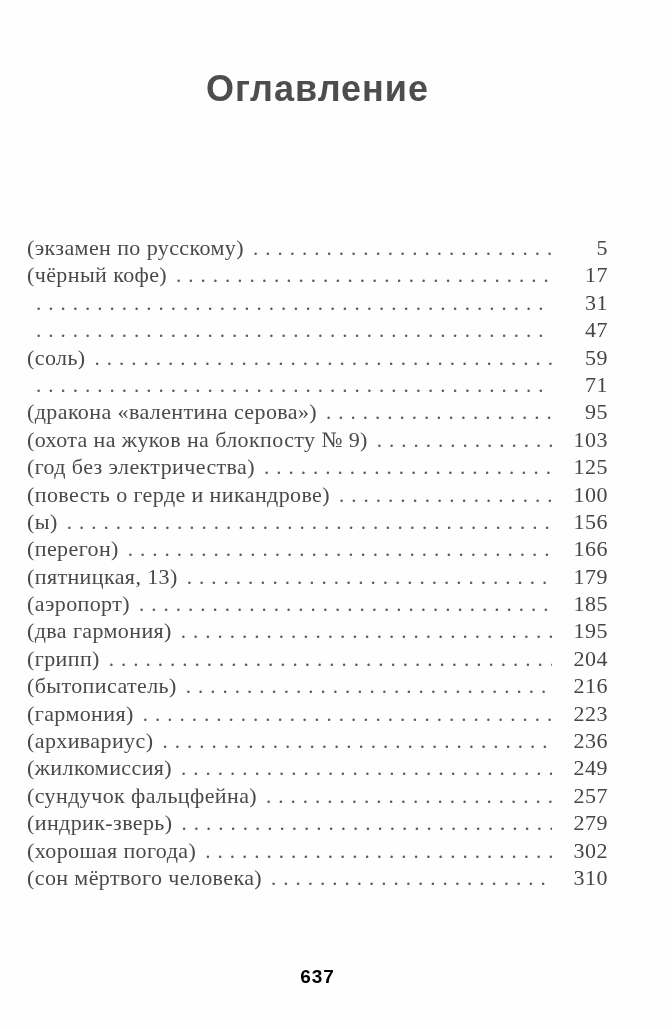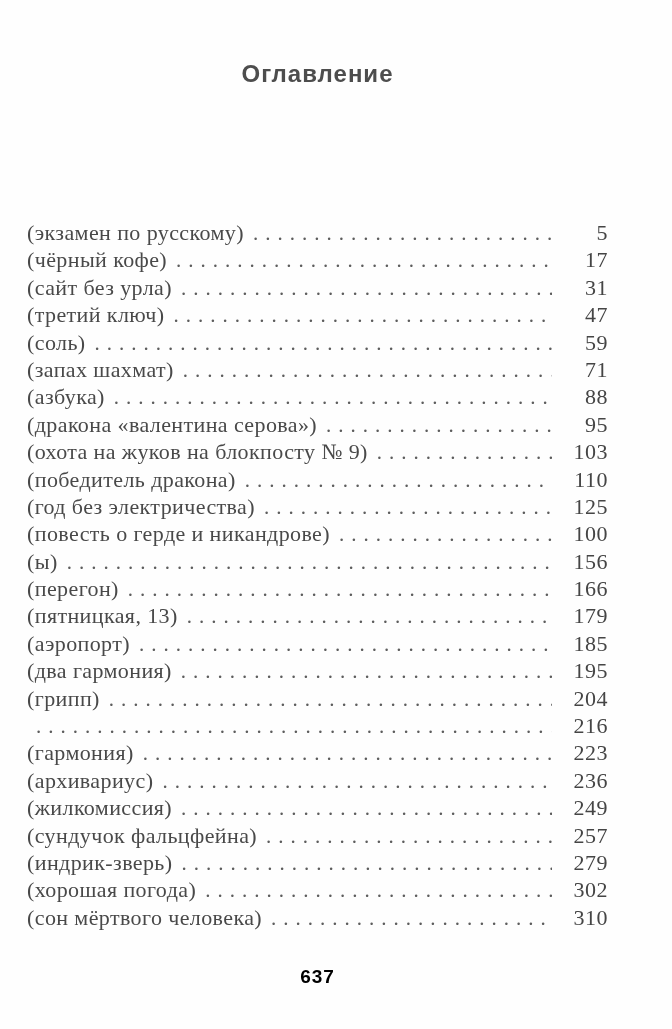--- a/index.html
+++ b/index.html
@@ -10,25 +10,25 @@
   .page {
     position: relative;
     width: 672px;
     height: 1029px;
     background: #fefefe;
     overflow: hidden;
     font-family: "Liberation Serif", "DejaVu Serif", serif;
   }
   .title {
     margin: 0 64px 0 27px;
-    padding-top: 57px;
+    padding-top: 72px;
     text-align: center;
     font-family: "Liberation Sans", "DejaVu Sans", sans-serif;
     font-weight: 700;
-    font-size: 24px;
+    font-size: 36px;
     line-height: 34px;
     letter-spacing: 1px;
     color: #4d4d4d;
   }
   .toc {
     margin: 128px 64px 0 27px;
   }
   .row {
     display: flex;
     align-items: baseline;
@@ -88,66 +88,53 @@
     <span class="num">5</span>
   </div>
 
   <div class="row">
     <span class="entry-title">(чёрный кофе)</span>
     <span class="dots"></span>
     <span class="num">17</span>
   </div>
 
   <div class="row">
-    <span class="entry-title">(сайт без урла)</span>
     <span class="dots"></span>
     <span class="num">31</span>
   </div>
 
   <div class="row">
-    <span class="entry-title">(третий ключ)</span>
     <span class="dots"></span>
     <span class="num">47</span>
   </div>
 
   <div class="row">
     <span class="entry-title">(соль)</span>
     <span class="dots"></span>
     <span class="num">59</span>
   </div>
 
   <div class="row">
-    <span class="entry-title">(запах шахмат)</span>
     <span class="dots"></span>
     <span class="num">71</span>
   </div>
 
-  <div class="row">
-    <span class="entry-title">(азбука)</span>
-    <span class="dots"></span>
-    <span class="num">88</span>
-  </div>
 
   <div class="row">
     <span class="entry-title">(дракона «валентина серова»)</span>
     <span class="dots"></span>
     <span class="num">95</span>
   </div>
 
   <div class="row">
     <span class="entry-title">(охота на жуков на блокпосту № 9)</span>
     <span class="dots"></span>
     <span class="num">103</span>
   </div>
 
-  <div class="row">
-    <span class="entry-title">(победитель дракона)</span>
-    <span class="dots"></span>
-    <span class="num">110</span>
-  </div>
 
   <div class="row">
     <span class="entry-title">(год без электричества)</span>
     <span class="dots"></span>
     <span class="num">125</span>
   </div>
 
   <div class="row">
     <span class="entry-title">(повесть о герде и никандрове)</span>
     <span class="dots"></span>
@@ -184,20 +171,21 @@
     <span class="num">195</span>
   </div>
 
   <div class="row">
     <span class="entry-title">(грипп)</span>
     <span class="dots"></span>
     <span class="num">204</span>
   </div>
 
   <div class="row">
+    <span class="entry-title">(бытописатель)</span>
     <span class="dots"></span>
     <span class="num">216</span>
   </div>
 
   <div class="row">
     <span class="entry-title">(гармония)</span>
     <span class="dots"></span>
     <span class="num">223</span>
   </div>
 

